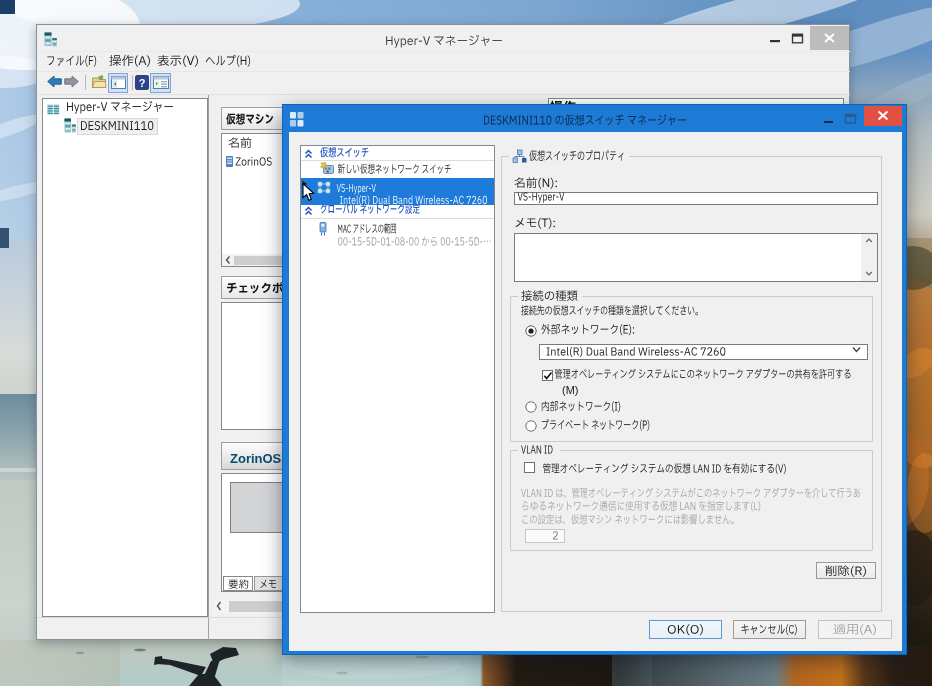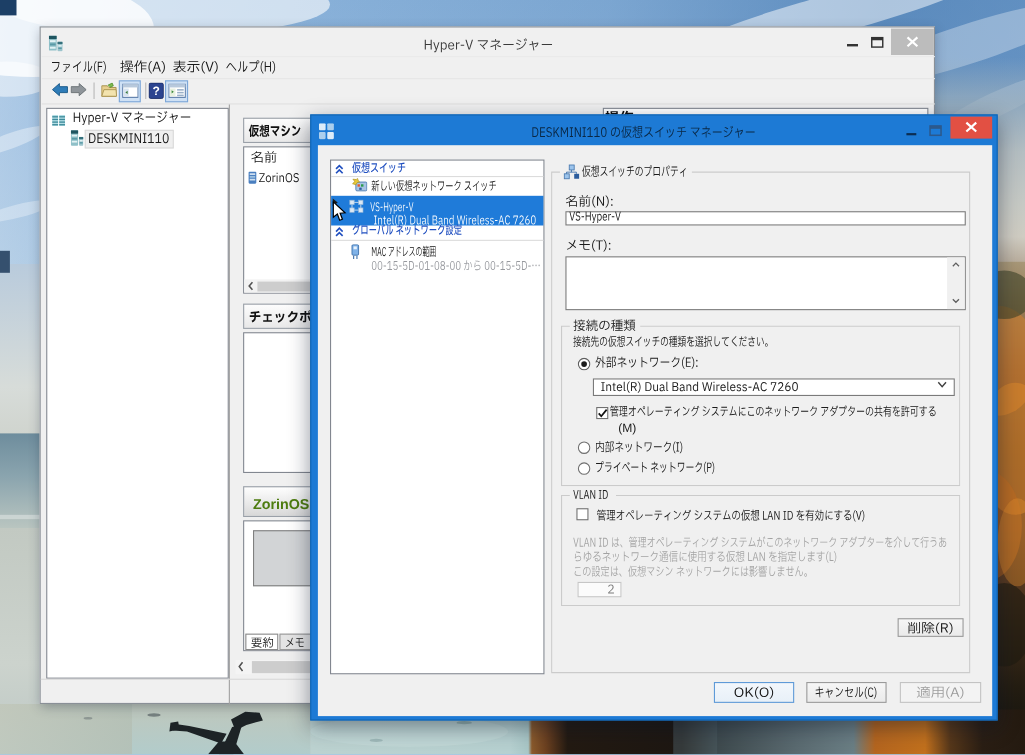--- a/index.html
+++ b/index.html
@@ -367,21 +367,21 @@
   <svg class="a" style="left:186px;top:230px" width="10" height="10" viewBox="0 0 10 10">
         <path d="M6.5 1.5 L3.5 5 L6.5 8.5" stroke="#505050" stroke-width="1.4" fill="none"></path>
       </svg>
   <div class="a" style="left:197px;top:230.5px;width:100px;height:9px;background:#cdcdcd"></div>
 
   <div class="a" style="left:184px;top:251px;width:313px;height:23px;background:linear-gradient(#fdfdfd,#e8e8e8);border:1px solid #9aa0a8"></div>
 
   <div class="a" style="left:184px;top:277px;width:313px;height:128px;background:#fff;border:1px solid #828790"></div>
 
   <div class="a" style="left:184px;top:417px;width:313px;height:28px;background:linear-gradient(#fefefe,#d8d8d8);border:1px solid #9aa0a8"></div>
-  <div class="a" style="left:193px;top:426px;font-size:13px;font-weight:bold;color:#4d7c0f">ZorinOS</div>
+  <div class="a" style="left:193px;top:426px;font-size:13px;font-weight:bold;color:#0c4a6e">ZorinOS</div>
 
   <div class="a" style="left:184px;top:448px;width:313px;height:119px;background:#fff;border:1px solid #828790"></div>
   <div class="a" style="left:193px;top:457px;width:53px;height:51px;background:#d2d4d6;border:1px solid #808080"></div>
 
   <div class="a" style="left:186px;top:551px;width:30px;height:15px;background:#fff;border:1px solid #888"></div>
   <div class="a" style="left:217px;top:551px;width:30px;height:15px;background:#e4e4e4;border:1px solid #999"></div>
 
   <div class="a" style="left:177px;top:574.5px;width:320px;height:13px;background:#f4f4f4"></div>
   <svg class="a" style="left:177px;top:575px" width="10" height="12" viewBox="0 0 10 12">
         <path d="M6.5 2 L3.5 6 L6.5 10" stroke="#505050" stroke-width="1.4" fill="none"></path>

